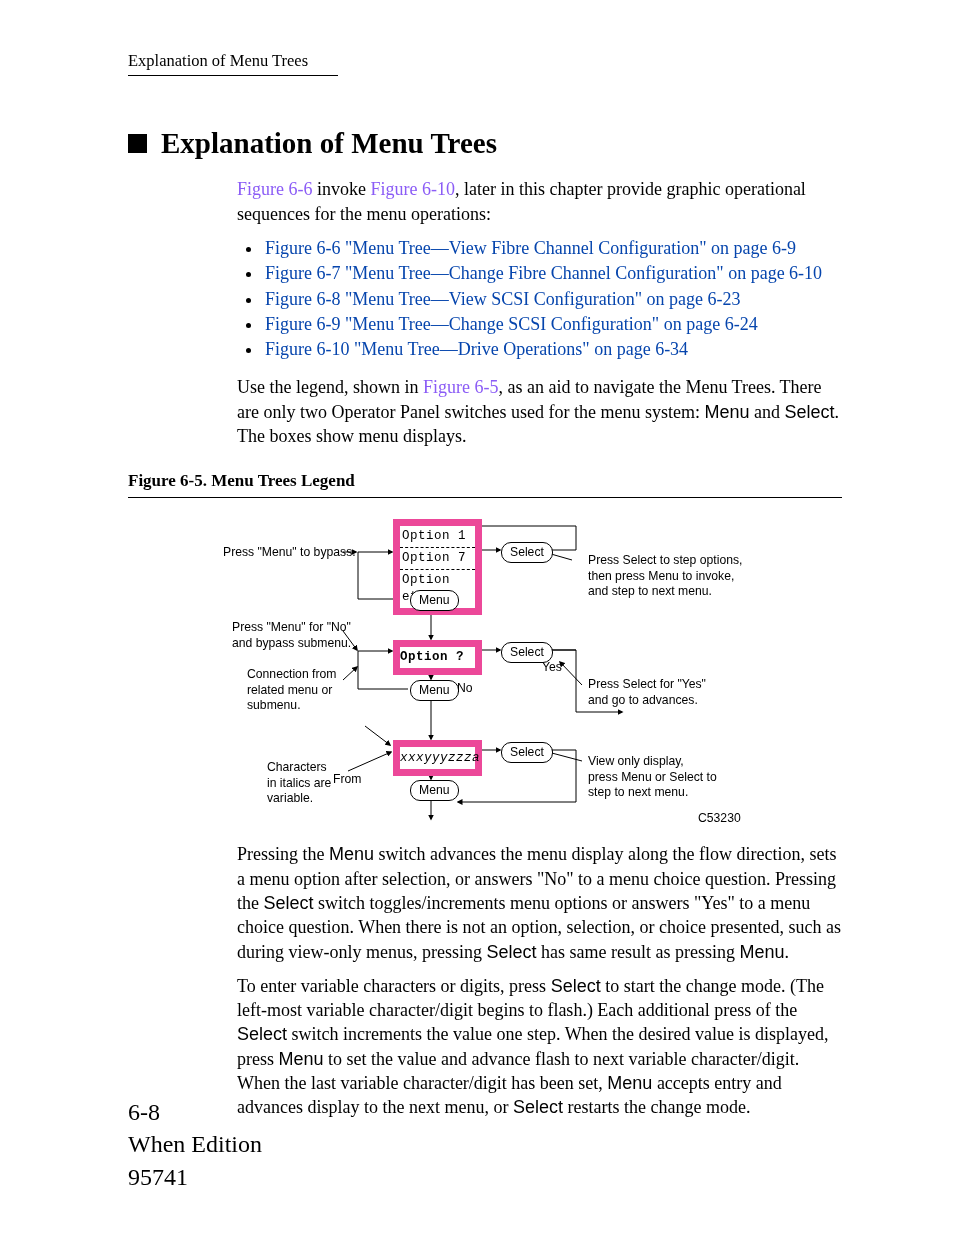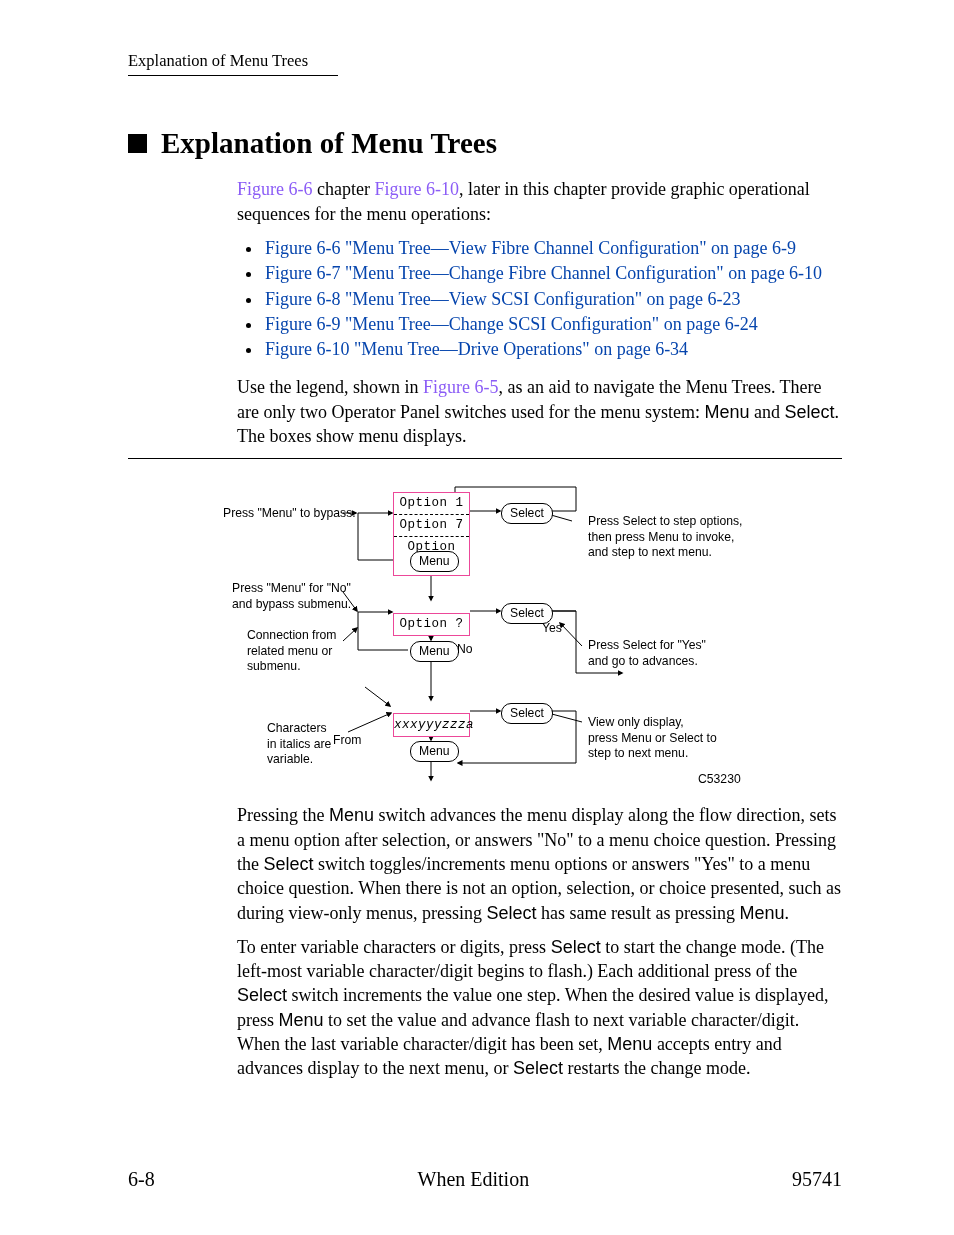--- a/index.html
+++ b/index.html
@@ -81,24 +81,22 @@
   .diagram-wrap {
     width: 714px;
     height: 310px;
     position: relative;
     font-family: Helvetica, Arial, sans-serif;
     font-size: 12.2px;
     margin-bottom: 20px;
   }
   .optbox {
     position: absolute;
-    border: 1px solid #ec4899;
+    border: 7px solid #ec4899;
     background: #fff;
-    text-align: center;
-    margin-top: 12px;
   }
   .opt-line { padding: 2px 2px; }
   .dashline { border-top: 1px dashed #000; }
   .ovalbtn {
     position: absolute;
     border: 1px solid #000;
     border-radius: 10px;
     background: #fff;
     font-size: 12.2px;
     text-align: center;
@@ -110,21 +108,22 @@
     line-height: 1.25;
   }
   .italic { font-style: italic; }
   .footer {
     position: absolute;
     bottom: 42px;
     left: 128px;
     right: 112px;
     display: flex;
     justify-content: space-between;
-    font-size: 20px;
+    font-size: 24px;
+    flex-direction: column;
   }
   
   .diagram-wrap svg {
     position: absolute;
     left: 0; top: 0;
     width: 714px; height: 310px;
     pointer-events: none;
   }
 </style>
 </head>
@@ -135,36 +134,37 @@
       <div class="runhead">Explanation of Menu Trees</div>
     </div>
 
   <h1 class="sq-head">
     <span class="black-square"></span>
     <span>Explanation of Menu Trees</span>
   </h1>
 
   <div class="indent-block">
     <p class="para">
-      <a class="link">Figure 6-6</a><span> chapter </span><a class="link">Figure 6-10</a><span>, later in this chapter provide graphic operational sequences for the menu operations:</span>
+      <a class="link">Figure 6-6</a><span> invoke </span><a class="link">Figure 6-10</a><span>, later in this chapter provide graphic operational sequences for the menu operations:</span>
     </p>
 
     <ul class="bullets">
       <li><a class="link">Figure 6-6 "Menu Tree—View Fibre Channel Configuration" on page 6-9</a></li>
       <li><a class="link">Figure 6-7 "Menu Tree—Change Fibre Channel Configuration" on page 6-10</a></li>
       <li><a class="link">Figure 6-8 "Menu Tree—View SCSI Configuration" on page 6-23</a></li>
       <li><a class="link">Figure 6-9 "Menu Tree—Change SCSI Configuration" on page 6-24</a></li>
       <li><a class="link">Figure 6-10 "Menu Tree—Drive Operations" on page 6-34</a></li>
     </ul>
 
     <p class="para">
       <span>Use the legend, shown in </span><a class="link">Figure 6-5</a><span>, as an aid to navigate the Menu Trees. There are only two Operator Panel switches used for the menu system: </span><span class="helv">Menu</span><span> and </span><span class="helv">Select</span><span>. The boxes show menu displays.</span>
     </p>
   </div>
 
+  <div class="fig-caption">Figure 6-5. Menu Trees Legend</div>
   <div class="fig-rule"></div>
 
   <div class="diagram-wrap">
 
     <svg viewBox="0 0 714 310">
       <defs>
         <marker id="ah" viewBox="0 0 8 8" refX="6" refY="4" markerWidth="6" markerHeight="6" orient="auto-start-reverse">
           <path d="M0,0 L8,4 L0,8 z" fill="#000"></path>
         </marker>
       </defs>
@@ -204,21 +204,21 @@
     <div class="optbox" style="left:265px; top:7px; width:75px;">
       <div class="opt-line monosp">Option  1</div>
       <div class="dashline"></div>
       <div class="opt-line monosp">Option  7</div>
       <div class="dashline"></div>
       <div class="opt-line monosp">Option  etc.</div>
     </div>
     <div class="ovalbtn" style="left:373px; top:30px;">Select</div>
     <div class="ovalbtn" style="left:282px; top:78px;">Menu</div>
 
-    <div class="optbox monosp" style="left:265px; top:128px; width:75px; padding:2px 0;">Option ?</div>
+    <div class="optbox monosp" style="left:265px; top:128px; width:75px; padding:2px 0;font-weight:bold;">Option ?</div>
     <div class="ovalbtn" style="left:373px; top:130px;">Select</div>
     <div class="ovalbtn" style="left:282px; top:168px;">Menu</div>
     <div class="tinylbl" style="left:414px; top:148px;">Yes</div>
     <div class="tinylbl" style="left:329px; top:169px;">No</div>
     <div class="tinylbl" style="left:205px; top:212px;margin-top:48px;">From</div>
 
     <div class="optbox" style="left:265px; top:228px; width:75px; padding:2px 0;"><span class="monosp italic">xxxyyyzzza</span></div>
     <div class="ovalbtn" style="left:373px; top:230px;">Select</div>
     <div class="ovalbtn" style="left:282px; top:268px;">Menu</div>
 

